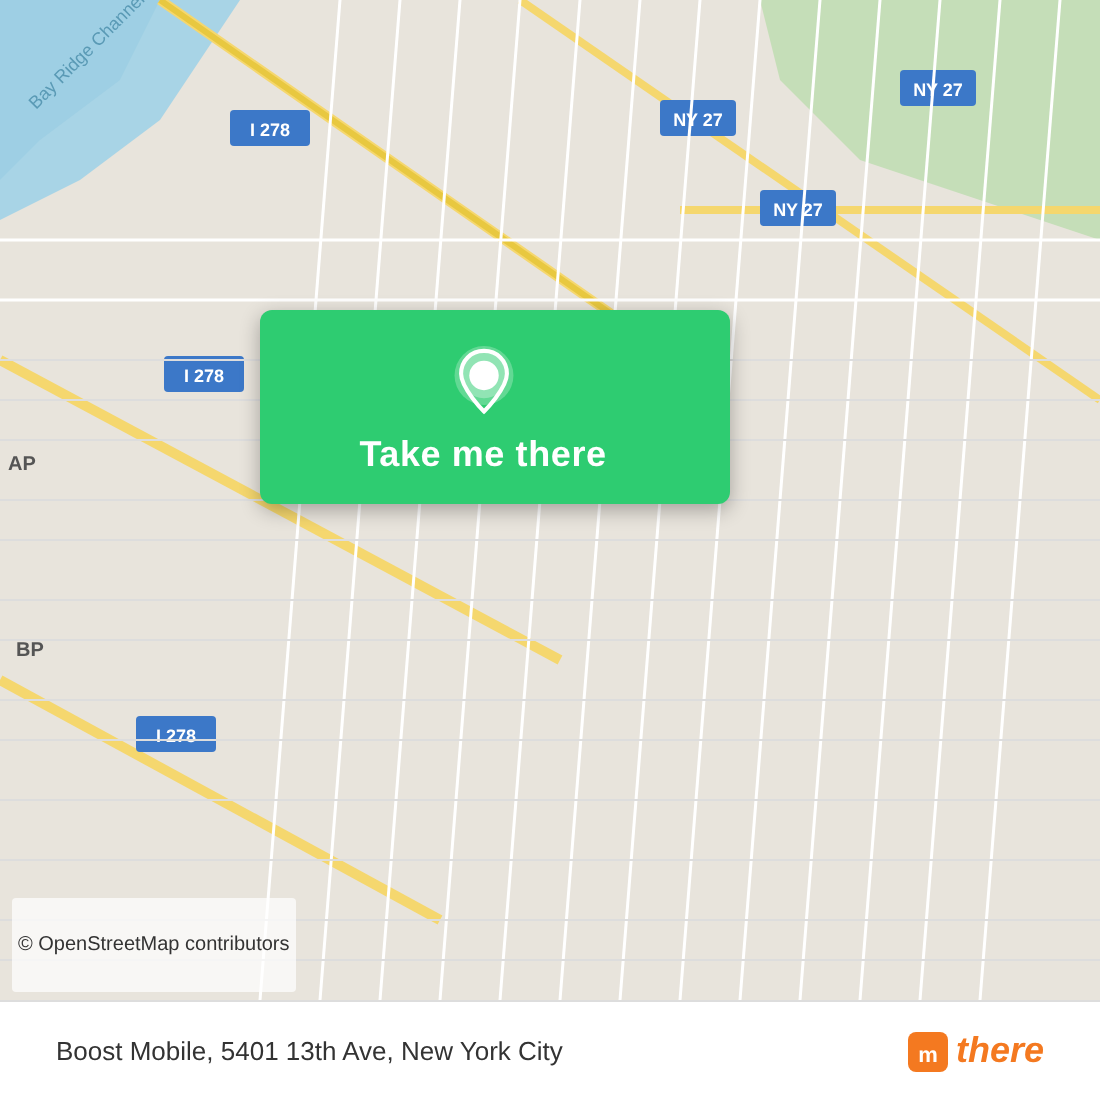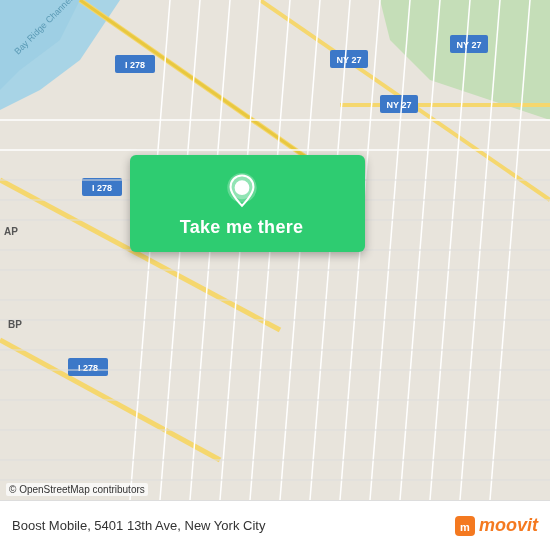--- a/index.html
+++ b/index.html
@@ -20,21 +20,21 @@
     }
 
     
     #bottom-bar {
       width: 550px;
       height: 50px;
       background: #fff;
       display: flex;
       align-items: center;
       justify-content: space-between;
-      padding: 0 12px;
+      padding: 0 28px;
       border-top: 1px solid #ddd;
     }
 
     #bottom-bar-text {
       font-size: 13px;
       color: #333;
     }
 
     #moovit-logo {
       display: flex;
@@ -94,21 +94,21 @@
     }
 
     
     #osm-attribution {
       position: absolute;
       bottom: 4px;
       left: 6px;
       font-size: 10px;
       color: #333;
       background: rgba(255,255,255,0.7);
-      padding: 1px 3px;
+      padding: 18px 3px;
       border-radius: 2px;
     }
   </style>
 </head>
 <body>
 
 <div id="map-container">
 
   <svg class="map-svg" viewBox="0 0 550 500" xmlns="http://www.w3.org/2000/svg">
 
@@ -200,15 +200,15 @@
   </div>
 </div>
 
 <div id="bottom-bar">
   <span id="bottom-bar-text">Boost Mobile, 5401 13th Ave, New York City</span>
   <div id="moovit-logo">
     <svg width="20" height="20" viewBox="0 0 20 20">
       <rect width="20" height="20" rx="4" fill="#f47920"></rect>
       <text x="10" y="15" fill="white" font-size="11" font-family="Arial" font-weight="bold" text-anchor="middle">m</text>
     </svg>
-    <span class="moovit-orange">moovit</span>
+    <span class="moovit-orange">there</span>
   </div>
 </div>
 
 </body></html>

